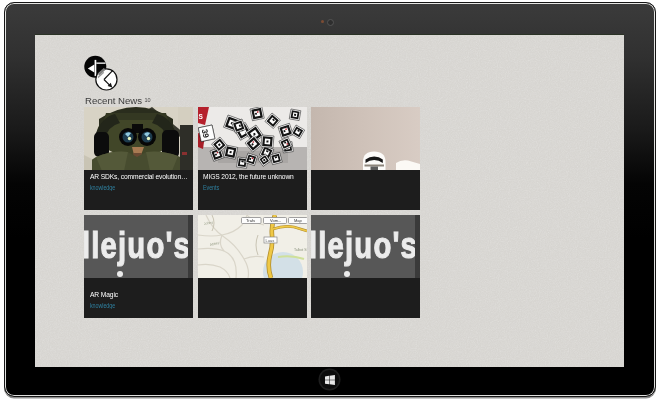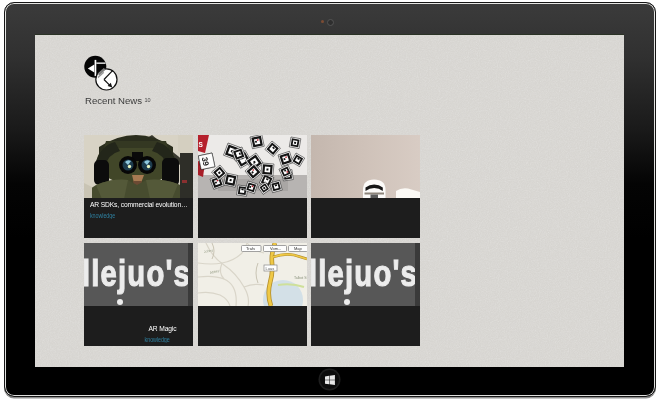--- a/index.html
+++ b/index.html
@@ -6,34 +6,34 @@
 *{box-sizing:border-box;}
 .device{position:absolute;left:4px;top:2px;width:652px;height:395px;border-radius:10px;
   border:1.5px solid #161616;
   background:linear-gradient(180deg,#3b3b3b 0%,#303030 14%,#1a1a1a 32%,#040404 46%,#000 60%);
   box-shadow:inset 0 0 0 1px rgba(248,248,246,.9), 0 1.5px 0.5px rgba(0,0,0,.45);}
 .screen{position:absolute;left:34.8px;top:33.6px;width:589.6px;height:333.7px;
   background:#d7d5d1;border-top:1px solid #2b3326;}
 .noise{position:absolute;left:0;top:0;width:100%;height:100%;opacity:.6;}
 .hdr{position:absolute;left:50.2px;top:60.8px;font-size:9.6px;line-height:10px;color:#3a3a3a;}
 .hdr sup{font-size:5.5px;margin-left:2.5px;color:#444;vertical-align:2px;}
-.grid{position:absolute;left:49.7px;top:100px;width:345px;}
+.grid{position:absolute;left:49.7px;top:72px;width:345px;}
 .tile{float:left;width:109px;height:103px;margin:0 4.5px 5.5px 0;background:#1d1d1d;}
 .img{position:relative;width:109px;height:63.3px;overflow:hidden;}
 .cap{padding:2px 0 0 5.5px;overflow:hidden;}
 .cap .t{font-size:8px;line-height:9px;color:#fff;letter-spacing:-.15px;white-space:nowrap;
   transform:scaleX(.835);transform-origin:0 0;}
 .cap .c{font-size:7px;line-height:7px;color:#2e7f9e;margin-top:3px;letter-spacing:-.1px;
   transform:scaleX(.77);transform-origin:0 0;}
 .gtile{background:#575757;position:relative;}
 .gtile .word{position:absolute;left:-2.5px;top:12px;font-size:37px;line-height:37px;font-weight:bold;
   color:#ececec;letter-spacing:1.5px;-webkit-text-stroke:1.1px #ececec;transform:scaleX(.79);transform-origin:0 0;}
 .gtile .dot{position:absolute;left:33px;top:56px;width:6px;height:6px;border-radius:50%;background:#ececec;}
 .gtile .band{position:absolute;right:0;top:0;width:5px;height:100%;background:#3a3a3a;}
-.tile:nth-child(n+4) .cap{padding-top:18px;text-align:right;}
+.tile:nth-child(n+4) .cap{padding-top:12px;}
 .camdot{position:absolute;left:321px;top:20px;width:3px;height:3px;border-radius:50%;background:#7d4c33;}
 .camlens{position:absolute;left:326.5px;top:18.5px;width:7px;height:7px;border-radius:50%;
   border:1.3px solid #555;background:#2e2e2e;}
 .winbtn{position:absolute;left:319.5px;top:369.5px;width:19.5px;height:19.5px;border-radius:50%;
   background:#0c0c0c;box-shadow:0 0 0 1.5px #1e1e1e;}
 .winbtn svg{position:absolute;left:5px;top:5px;}
 </style></head>
 <body>
 <div class="device"></div>
 <div class="screen">
@@ -227,20 +227,24 @@
                 <rect width="12" height="12" fill="#fdfdfd" stroke-width="0.5"></rect>
                 <rect x="2.2" y="2.2" width="7.6" height="7.6" fill="none" stroke-width="2.2"></rect>
                 <rect x="5.0" y="5.0" width="2" height="2" fill="#141414" stroke="none"></rect>
               </g>
           <g transform="translate(14,18) rotate(78)">
                 <rect width="14" height="14" fill="#fdfdfd" stroke-width="0.5"></rect>
                 <text x="2.5" y="11" font-size="8" font-weight="bold" fill="#141414" stroke="none">39</text>
               </g>
           </g>      
           </svg></div>
+      <div class="cap">
+          <div class="t">MIGS 2012, the future unknown</div>
+          <div class="c">Events</div>
+        </div>
     </div>
 
     <div class="tile">
       <div class="img"><svg width="109" height="63" viewBox="0 0 109 63" preserveAspectRatio="none">
         <defs>
               <linearGradient id="tg" x1="0" y1="0" x2="1" y2="0">
           <stop offset="0" stop-color="#c4b7ae"></stop>
                 <stop offset="0.5" stop-color="#cfc2b9"></stop>
                 <stop offset="1" stop-color="#d8ccc4"></stop>
         </linearGradient>

